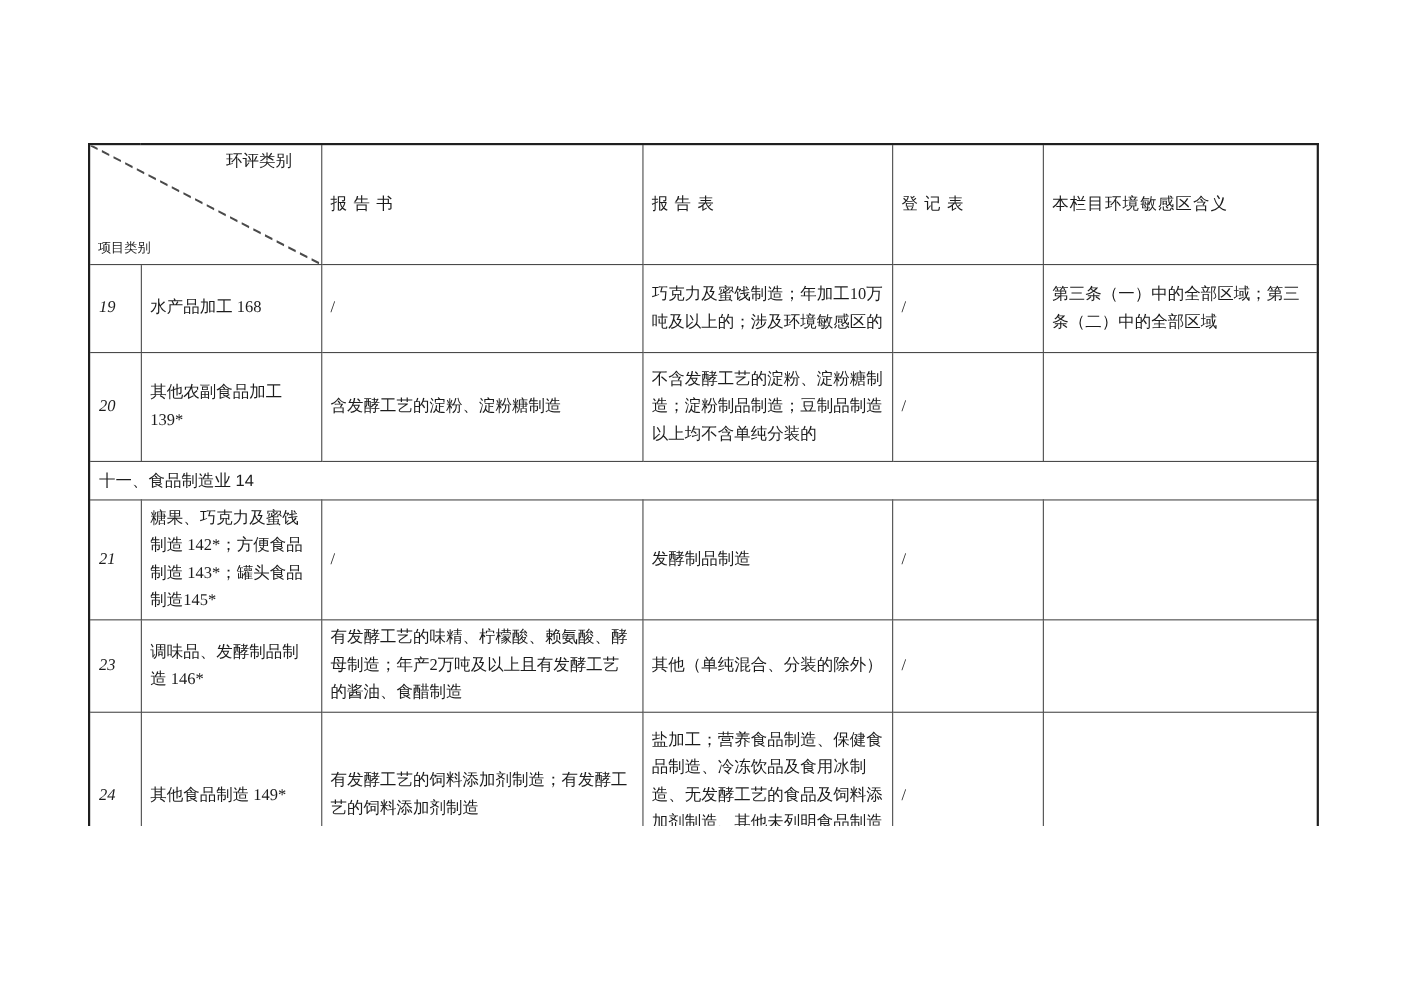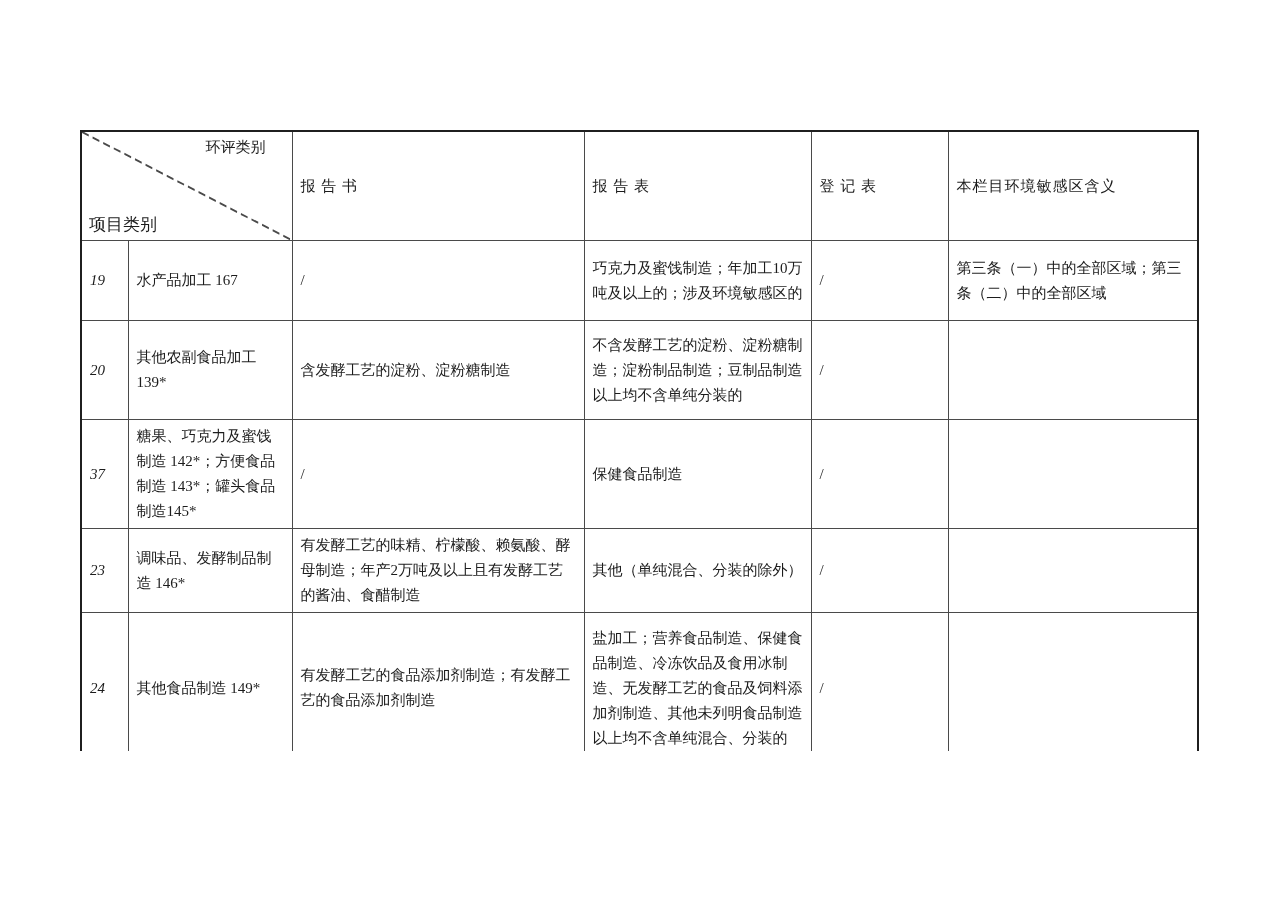--- a/index.html
+++ b/index.html
@@ -38,21 +38,21 @@
   tr.r24 { height: 152px; }
 
   .colhead { text-align: center; font-weight: bold; letter-spacing: 1px; white-space: nowrap; }
   .num { text-align: center; padding: 0; font-style: italic; }
   .cat { text-align: justify; }
   .section-cell { font-weight: bold; font-family: "Liberation Sans", "DejaVu Sans", sans-serif; }
 
   th.diag { position: relative; padding: 0; }
   .diag-svg { position: absolute; left: 0; top: 0; width: 100%; height: 100%; display: block; }
   .diag-top { position: absolute; top: 5px; right: 26px; font-size: 15px; line-height: 20px; }
-  .diag-bottom { position: absolute; bottom: 5px; left: 7px; font-size: 17px; line-height: 20px; }
+  .diag-bottom { position: absolute; bottom: 5px; left: 7px; font-size: 12px; line-height: 20px; }
 
   .footer {
     position: absolute; top: 781px; left: 0; width: 1280px;
     display: flex; justify-content: center; align-items: center; gap: 24px;
     font-size: 17px; color: #1c1c1c;
   }
 
   .watermark {
     position: absolute; left: 1042px; top: 824px;
     display: flex; align-items: center; gap: 4px;
@@ -89,61 +89,64 @@
         <span class="diag-bottom">项目类别</span>
       </th>
       <th class="colhead">报 告 书</th>
       <th class="colhead">报 告 表</th>
       <th class="colhead">登 记 表</th>
       <th class="colhead">本栏目环境敏感区含义</th>
     </tr>
 
     <tr class="r19">
       <td class="num">19</td>
-      <td class="cat">水产品加工 167</td>
+      <td class="cat">水产品加工 168</td>
       <td>/</td>
       <td>巧克力及蜜饯制造；年加工10万吨及以上的；涉及环境敏感区的</td>
       <td>/</td>
       <td>第三条（一）中的全部区域；第三条（二）中的全部区域</td>
     </tr>
 
     <tr class="r20">
       <td class="num">20</td>
       <td class="cat">其他农副食品加工 139*</td>
       <td>含发酵工艺的淀粉、淀粉糖制造</td>
       <td>不含发酵工艺的淀粉、淀粉糖制造；淀粉制品制造；豆制品制造
 以上均不含单纯分装的</td>
       <td>/</td>
       <td></td>
     </tr>
 
+    <tr class="r-sec">
+      <td class="section-cell" colspan="6">十一、食品制造业 14</td>
+    </tr>
 
     <tr class="r21">
-      <td class="num">37</td>
+      <td class="num">21</td>
       <td class="cat">糖果、巧克力及蜜饯制造 142*；方便食品制造 143*；罐头食品制造145*</td>
       <td>/</td>
-      <td>保健食品制造</td>
+      <td>发酵制品制造</td>
       <td>/</td>
       <td></td>
     </tr>
 
 
     <tr class="r23">
       <td class="num">23</td>
       <td class="cat">调味品、发酵制品制造 146*</td>
       <td>有发酵工艺的味精、柠檬酸、赖氨酸、酵母制造；年产2万吨及以上且有发酵工艺的酱油、食醋制造</td>
       <td>其他（单纯混合、分装的除外）</td>
       <td>/</td>
       <td></td>
     </tr>
 
     <tr class="r24">
       <td class="num">24</td>
       <td class="cat">其他食品制造 149*</td>
-      <td>有发酵工艺的食品添加剂制造；有发酵工艺的食品添加剂制造</td>
+      <td>有发酵工艺的饲料添加剂制造；有发酵工艺的饲料添加剂制造</td>
       <td>盐加工；营养食品制造、保健食品制造、冷冻饮品及食用冰制造、无发酵工艺的食品及饲料添加剂制造、其他未列明食品制造
 以上均不含单纯混合、分装的</td>
       <td>/</td>
       <td></td>
     </tr>
   </tbody>
     </table>
 
   <div class="footer">
     <span>—</span>

